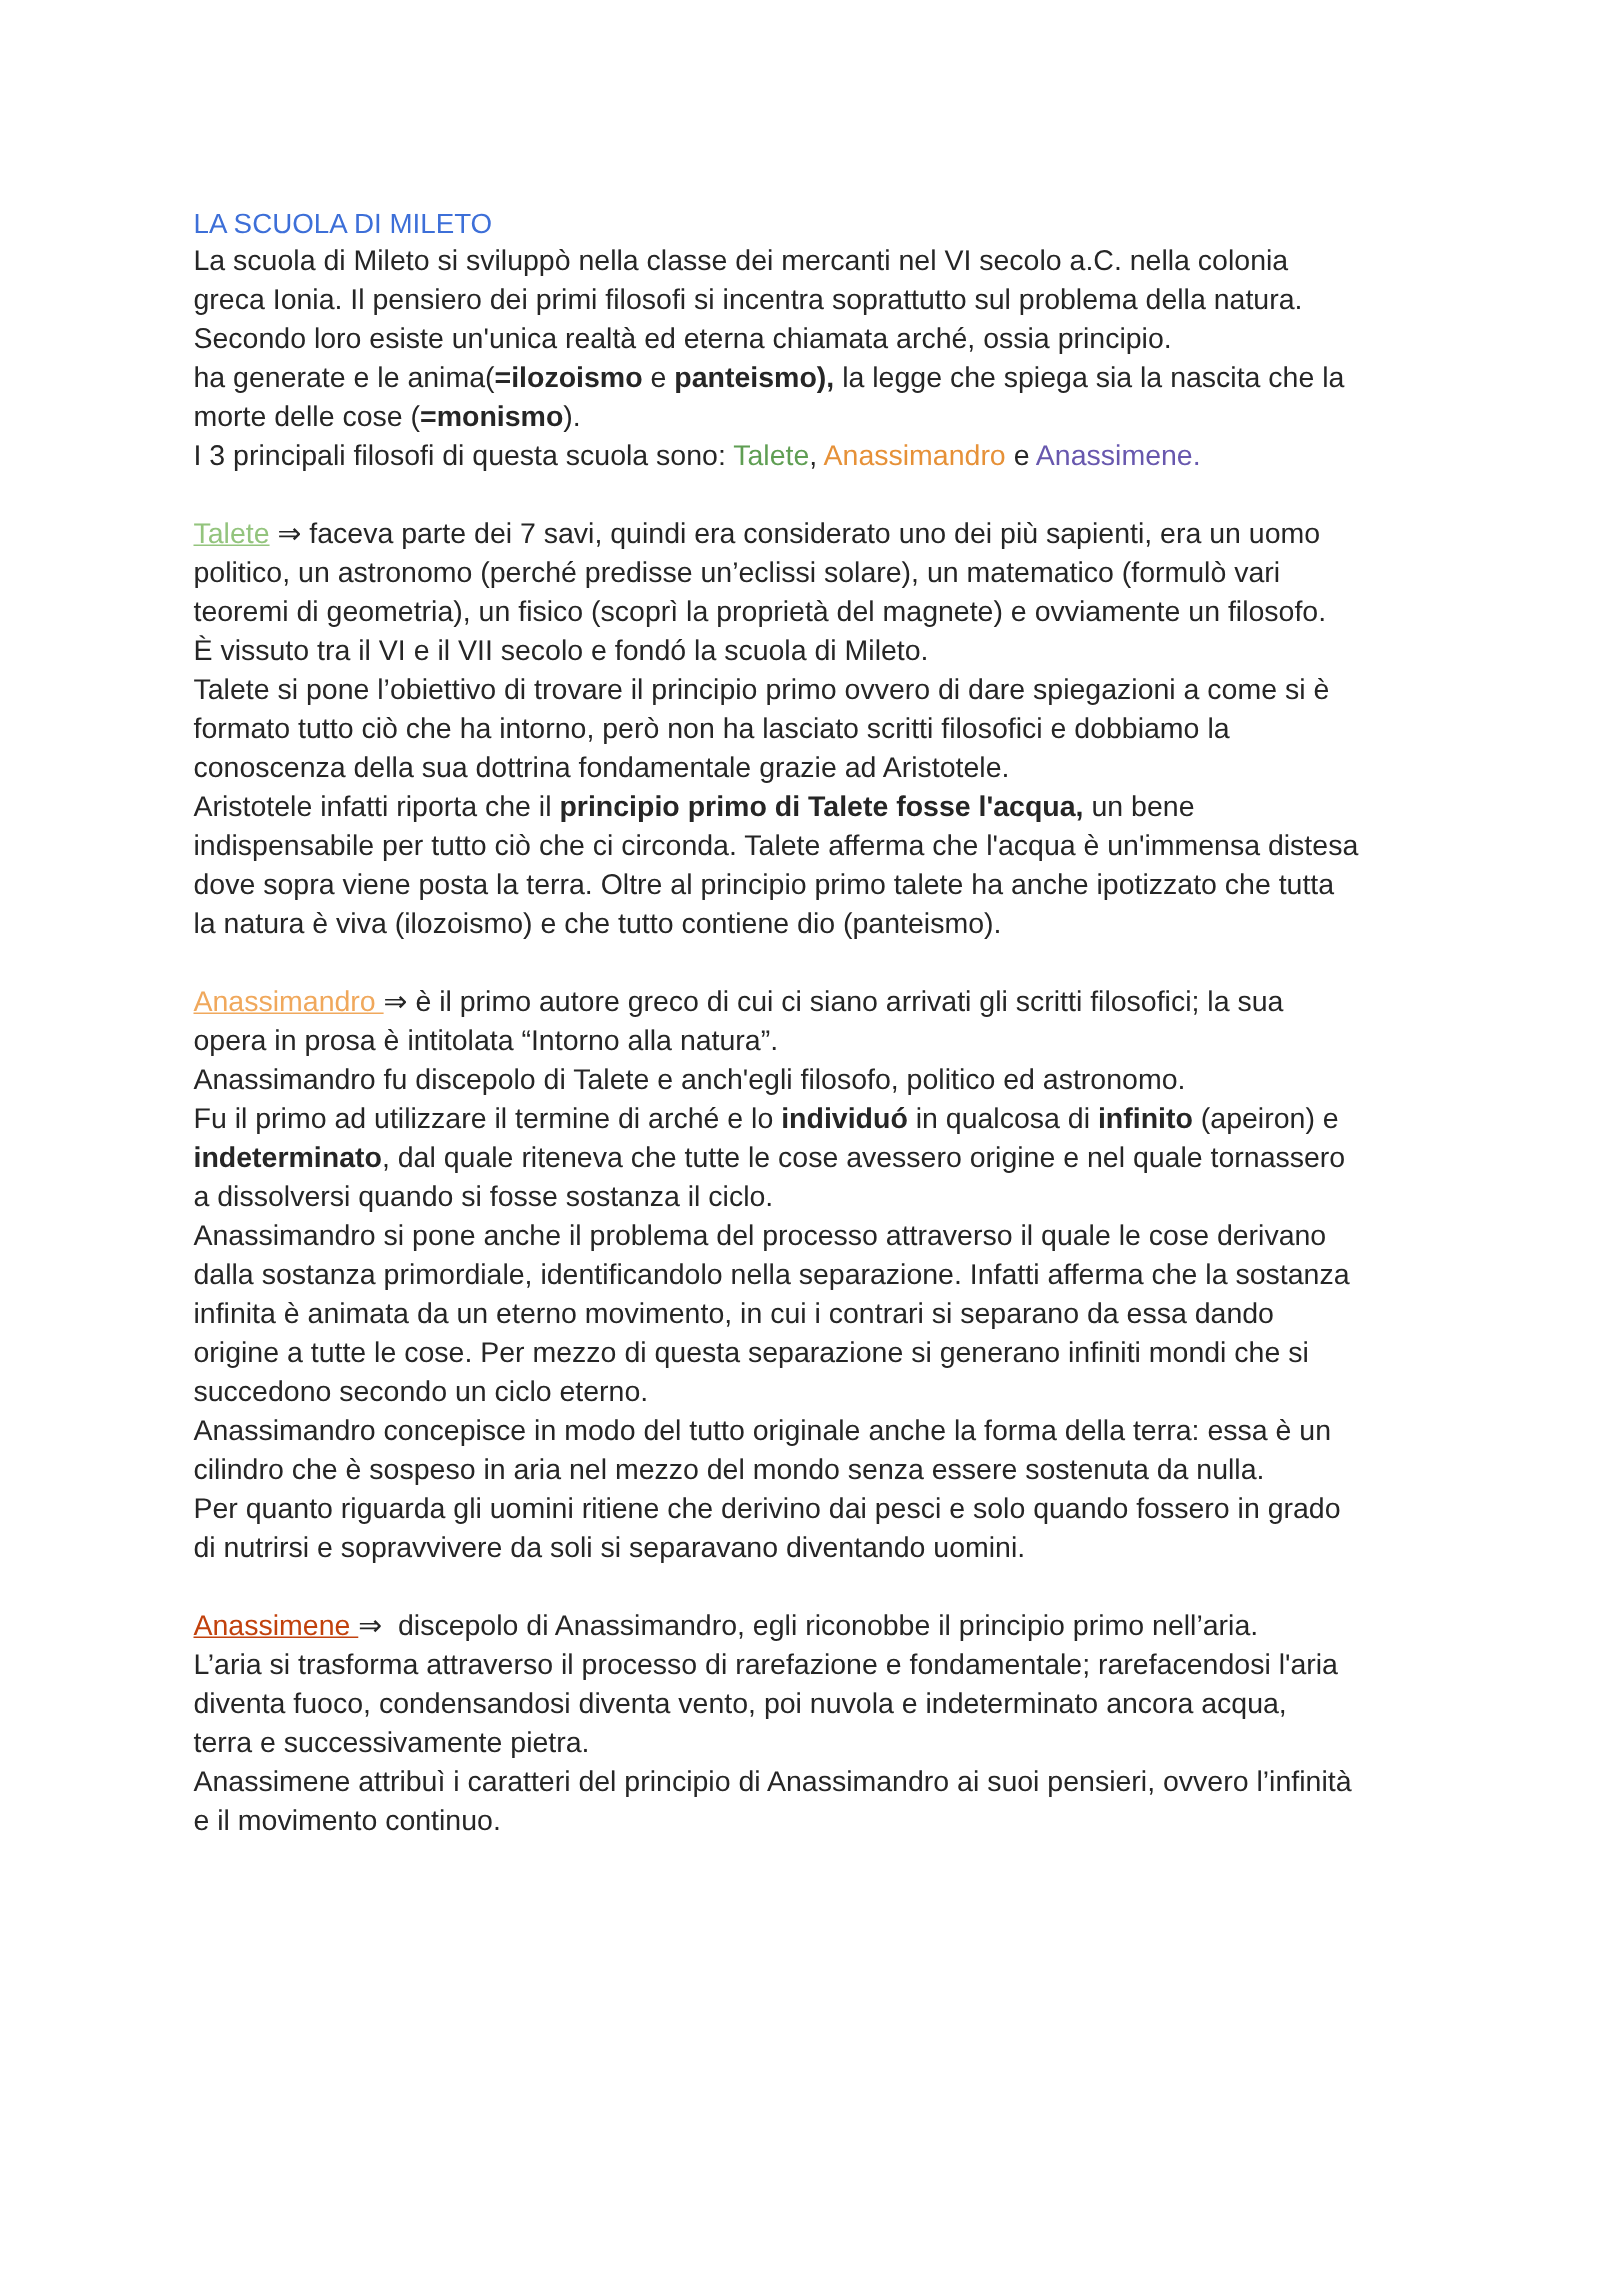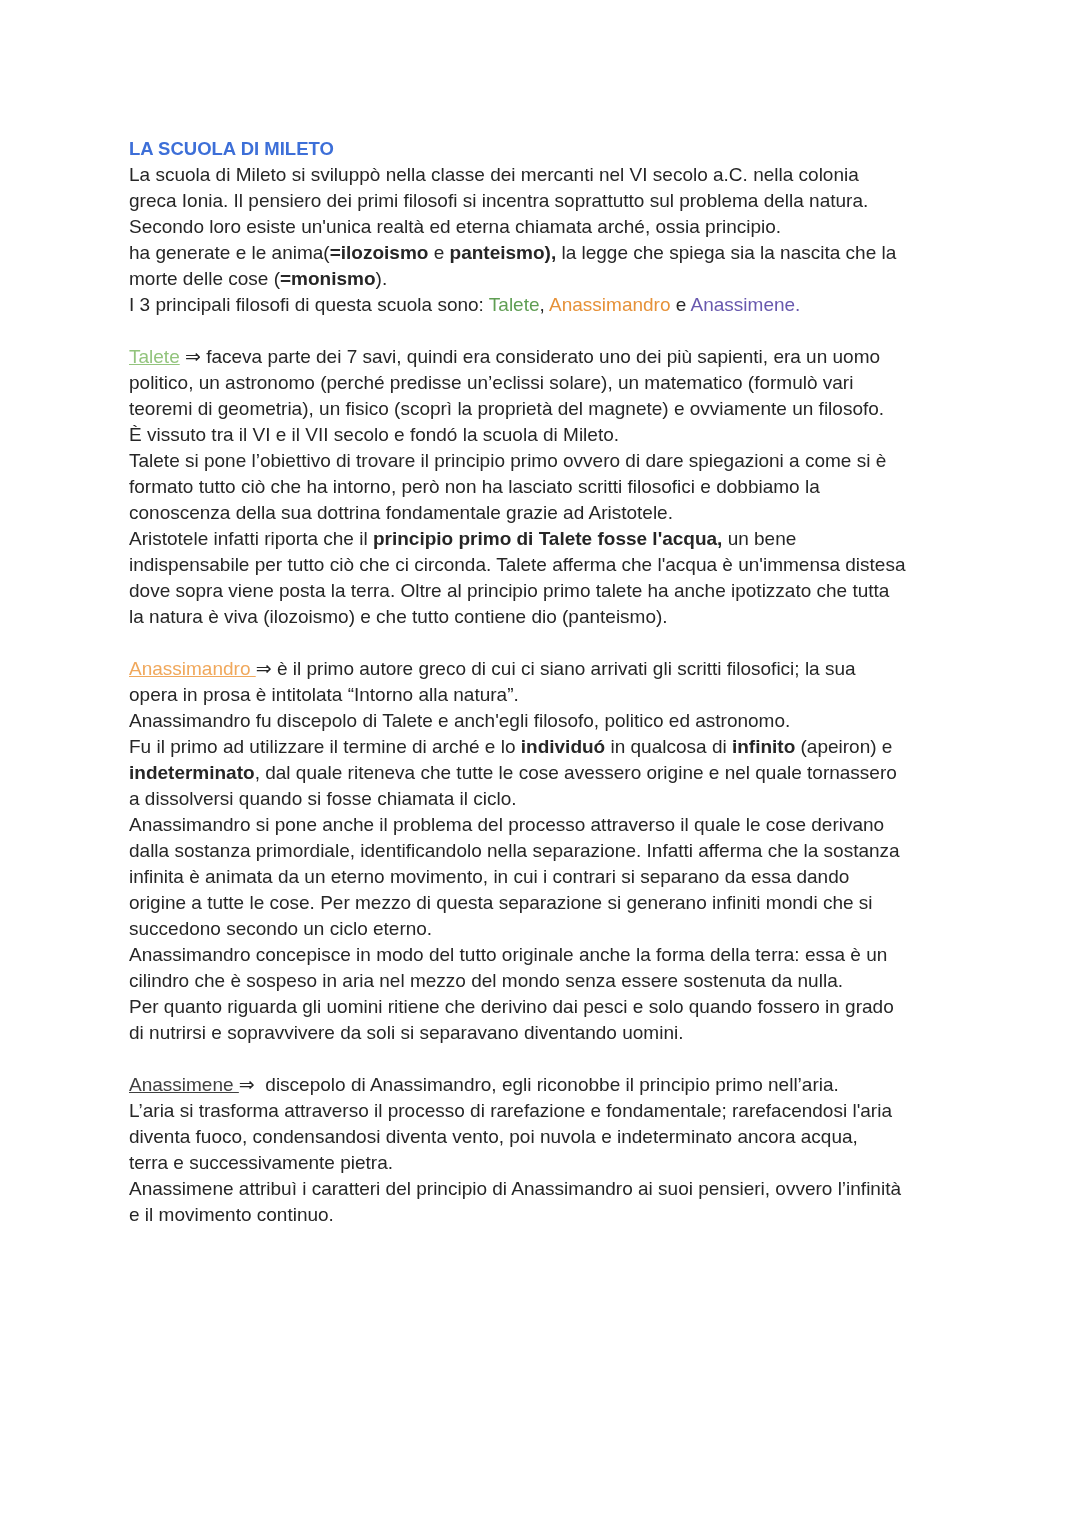--- a/index.html
+++ b/index.html
@@ -16,21 +16,21 @@
     font-family: "Liberation Sans", "DejaVu Sans", sans-serif;
   }
   .doc-content {
     position: absolute;
     left: 129px;
     top: 136px;
     width: 830px;
   }
   .doc-title {
     font-size: 18.5px;
-    font-weight: bold;
+    font-weight: normal;
     line-height: 26px;
     height: 26px;
     white-space: pre;
   }
   .line {
     font-size: 19px;
     line-height: 26px;
     height: 26px;
     color: #262626;
     white-space: pre;
@@ -62,32 +62,32 @@
         <div class="line"><span>Aristotele infatti riporta che il </span><span class="b">principio primo di Talete fosse l'acqua,</span><span> un bene</span></div>
         <div class="line"><span>indispensabile per tutto ciò che ci circonda. Talete afferma che l'acqua è un'immensa distesa</span></div>
         <div class="line"><span>dove sopra viene posta la terra. Oltre al principio primo talete ha anche ipotizzato che tutta</span></div>
         <div class="line"><span>la natura è viva (ilozoismo) e che tutto contiene dio (panteismo).</span></div>
         <div class="line">&nbsp;</div>
         <div class="line"><span class="u" style="color: rgb(240, 168, 92);">Anassimandro </span><span>⇒ è il primo autore greco di cui ci siano arrivati gli scritti filosofici; la sua</span></div>
         <div class="line"><span>opera in prosa è intitolata “Intorno alla natura”.</span></div>
         <div class="line"><span>Anassimandro fu discepolo di Talete e anch'egli filosofo, politico ed astronomo.</span></div>
         <div class="line"><span>Fu il primo ad utilizzare il termine di arché e lo </span><span class="b">individuó</span><span> in qualcosa di </span><span class="b">infinito</span><span> (apeiron) e</span></div>
         <div class="line"><span class="b">indeterminato</span><span>, dal quale riteneva che tutte le cose avessero origine e nel quale tornassero</span></div>
-        <div class="line"><span>a dissolversi quando si fosse chiamata il ciclo.</span></div>
+        <div class="line"><span>a dissolversi quando si fosse sostanza il ciclo.</span></div>
         <div class="line"><span>Anassimandro si pone anche il problema del processo attraverso il quale le cose derivano</span></div>
         <div class="line"><span>dalla sostanza primordiale, identificandolo nella separazione. Infatti afferma che la sostanza</span></div>
         <div class="line"><span>infinita è animata da un eterno movimento, in cui i contrari si separano da essa dando</span></div>
         <div class="line"><span>origine a tutte le cose. Per mezzo di questa separazione si generano infiniti mondi che si</span></div>
         <div class="line"><span>succedono secondo un ciclo eterno.</span></div>
         <div class="line"><span>Anassimandro concepisce in modo del tutto originale anche la forma della terra: essa è un</span></div>
         <div class="line"><span>cilindro che è sospeso in aria nel mezzo del mondo senza essere sostenuta da nulla.</span></div>
         <div class="line"><span>Per quanto riguarda gli uomini ritiene che derivino dai pesci e solo quando fossero in grado</span></div>
         <div class="line"><span>di nutrirsi e sopravvivere da soli si separavano diventando uomini.</span></div>
         <div class="line">&nbsp;</div>
-        <div class="line"><span class="u" style="color: #404040;">Anassimene </span><span>⇒  discepolo di Anassimandro, egli riconobbe il principio primo nell’aria.</span></div>
+        <div class="line"><span class="u" style="color: #c2410c;">Anassimene </span><span>⇒  discepolo di Anassimandro, egli riconobbe il principio primo nell’aria.</span></div>
         <div class="line"><span>L’aria si trasforma attraverso il processo di rarefazione e fondamentale; rarefacendosi l'aria</span></div>
         <div class="line"><span>diventa fuoco, condensandosi diventa vento, poi nuvola e indeterminato ancora acqua,</span></div>
         <div class="line"><span>terra e successivamente pietra.</span></div>
         <div class="line"><span>Anassimene attribuì i caratteri del principio di Anassimandro ai suoi pensieri, ovvero l’infinità</span></div>
         <div class="line"><span>e il movimento continuo.</span></div>
       </div>
   </div>
 </div>
 
 </body></html>

